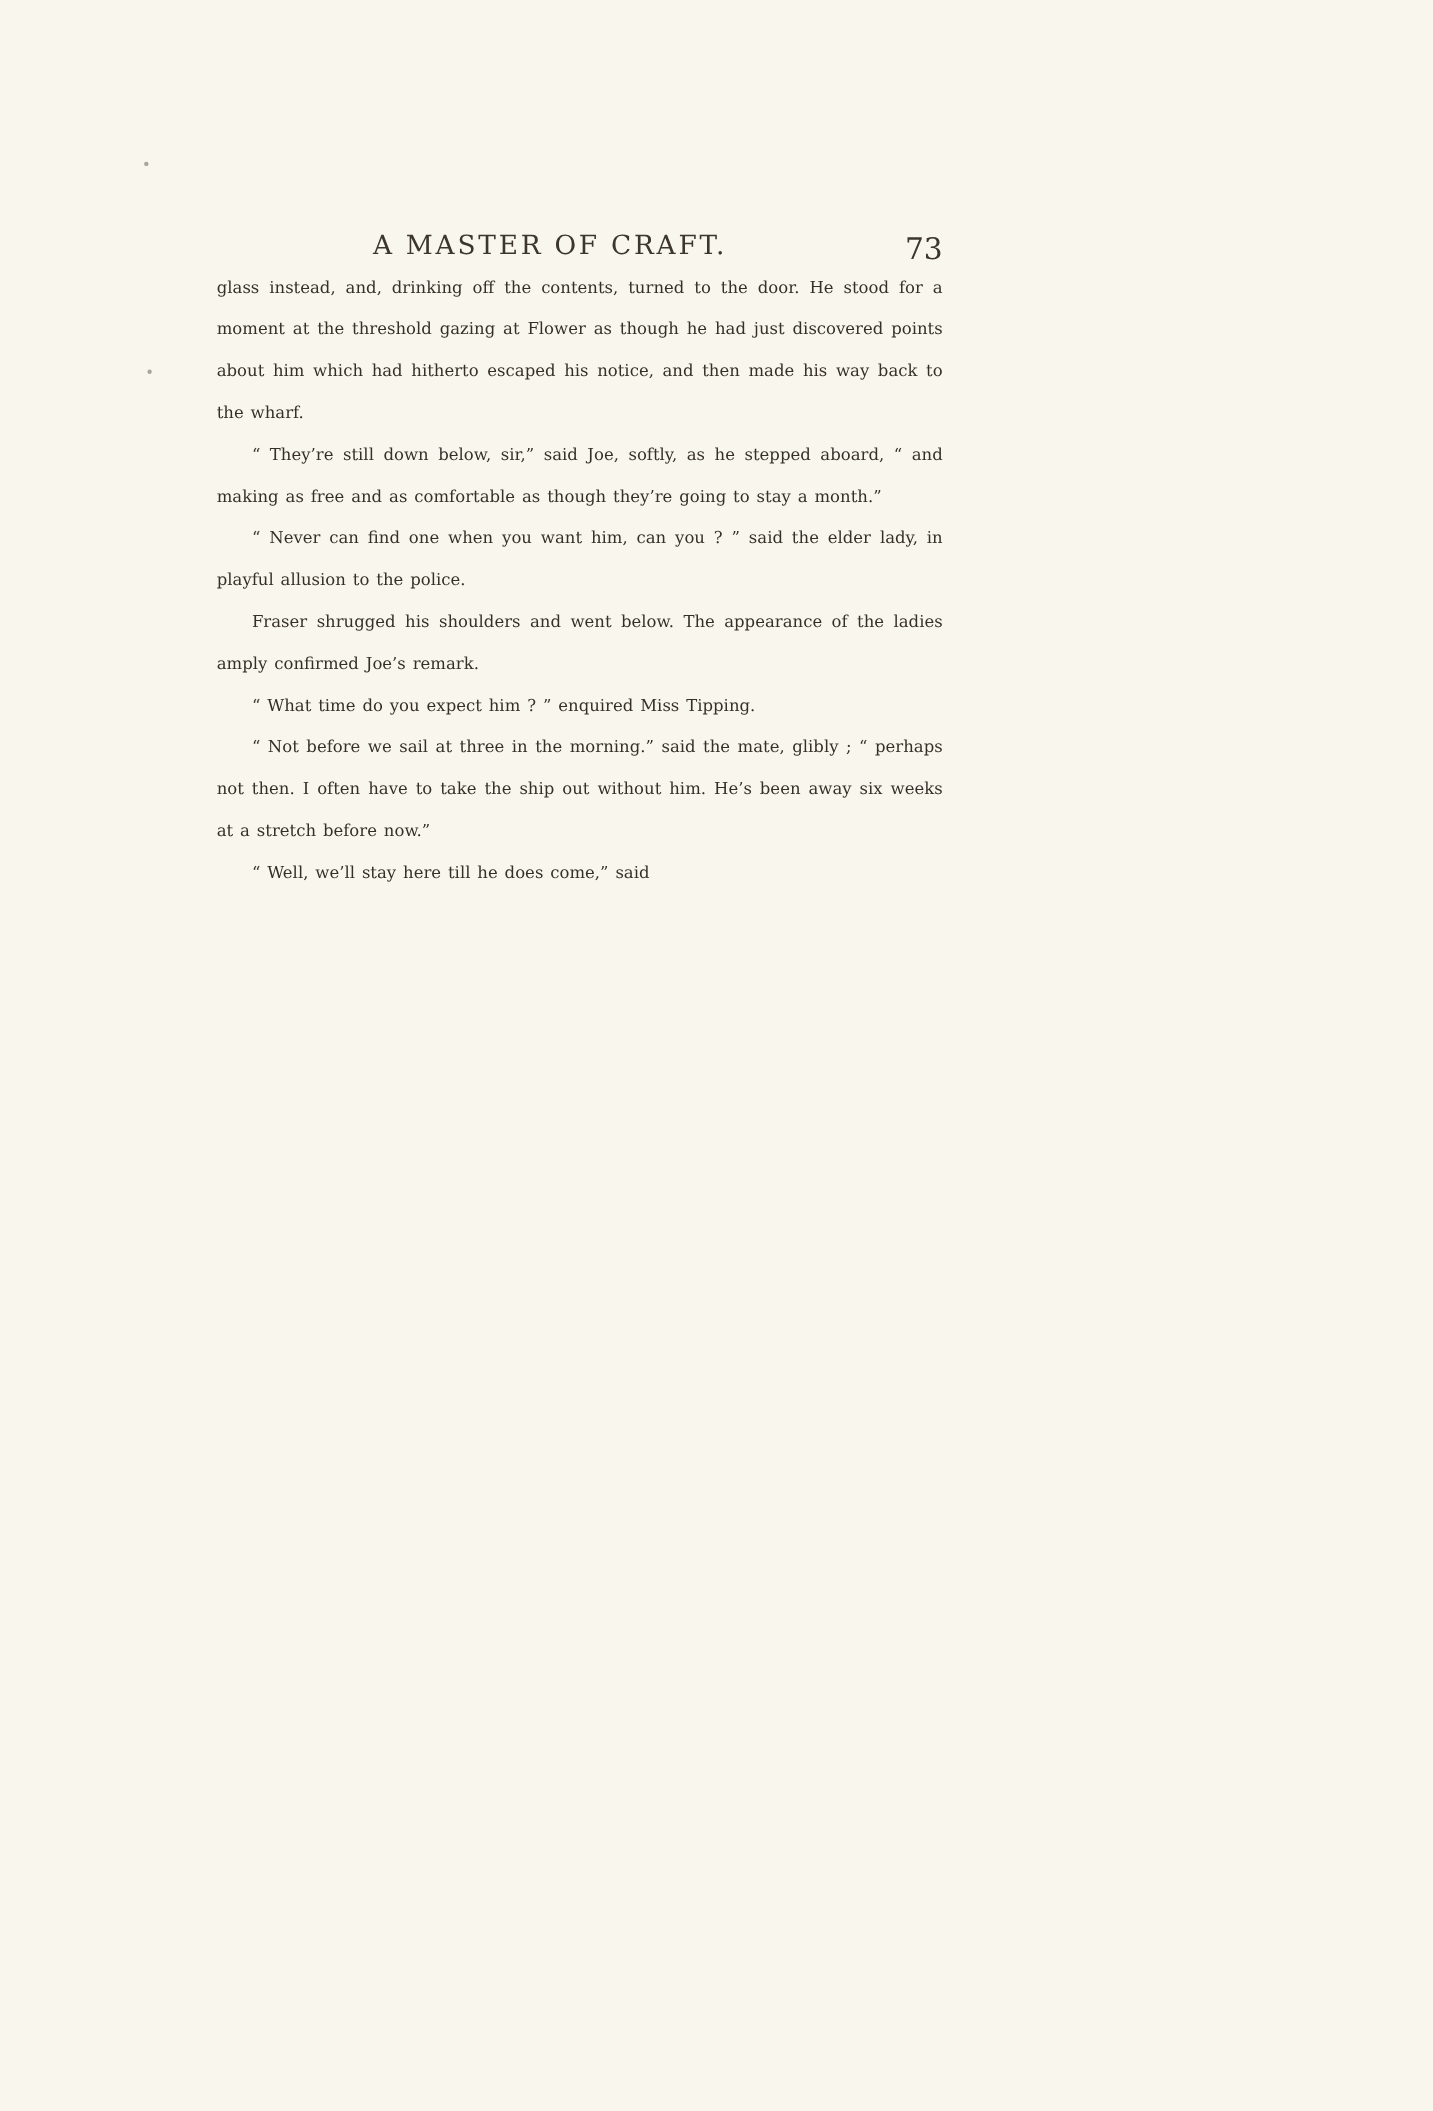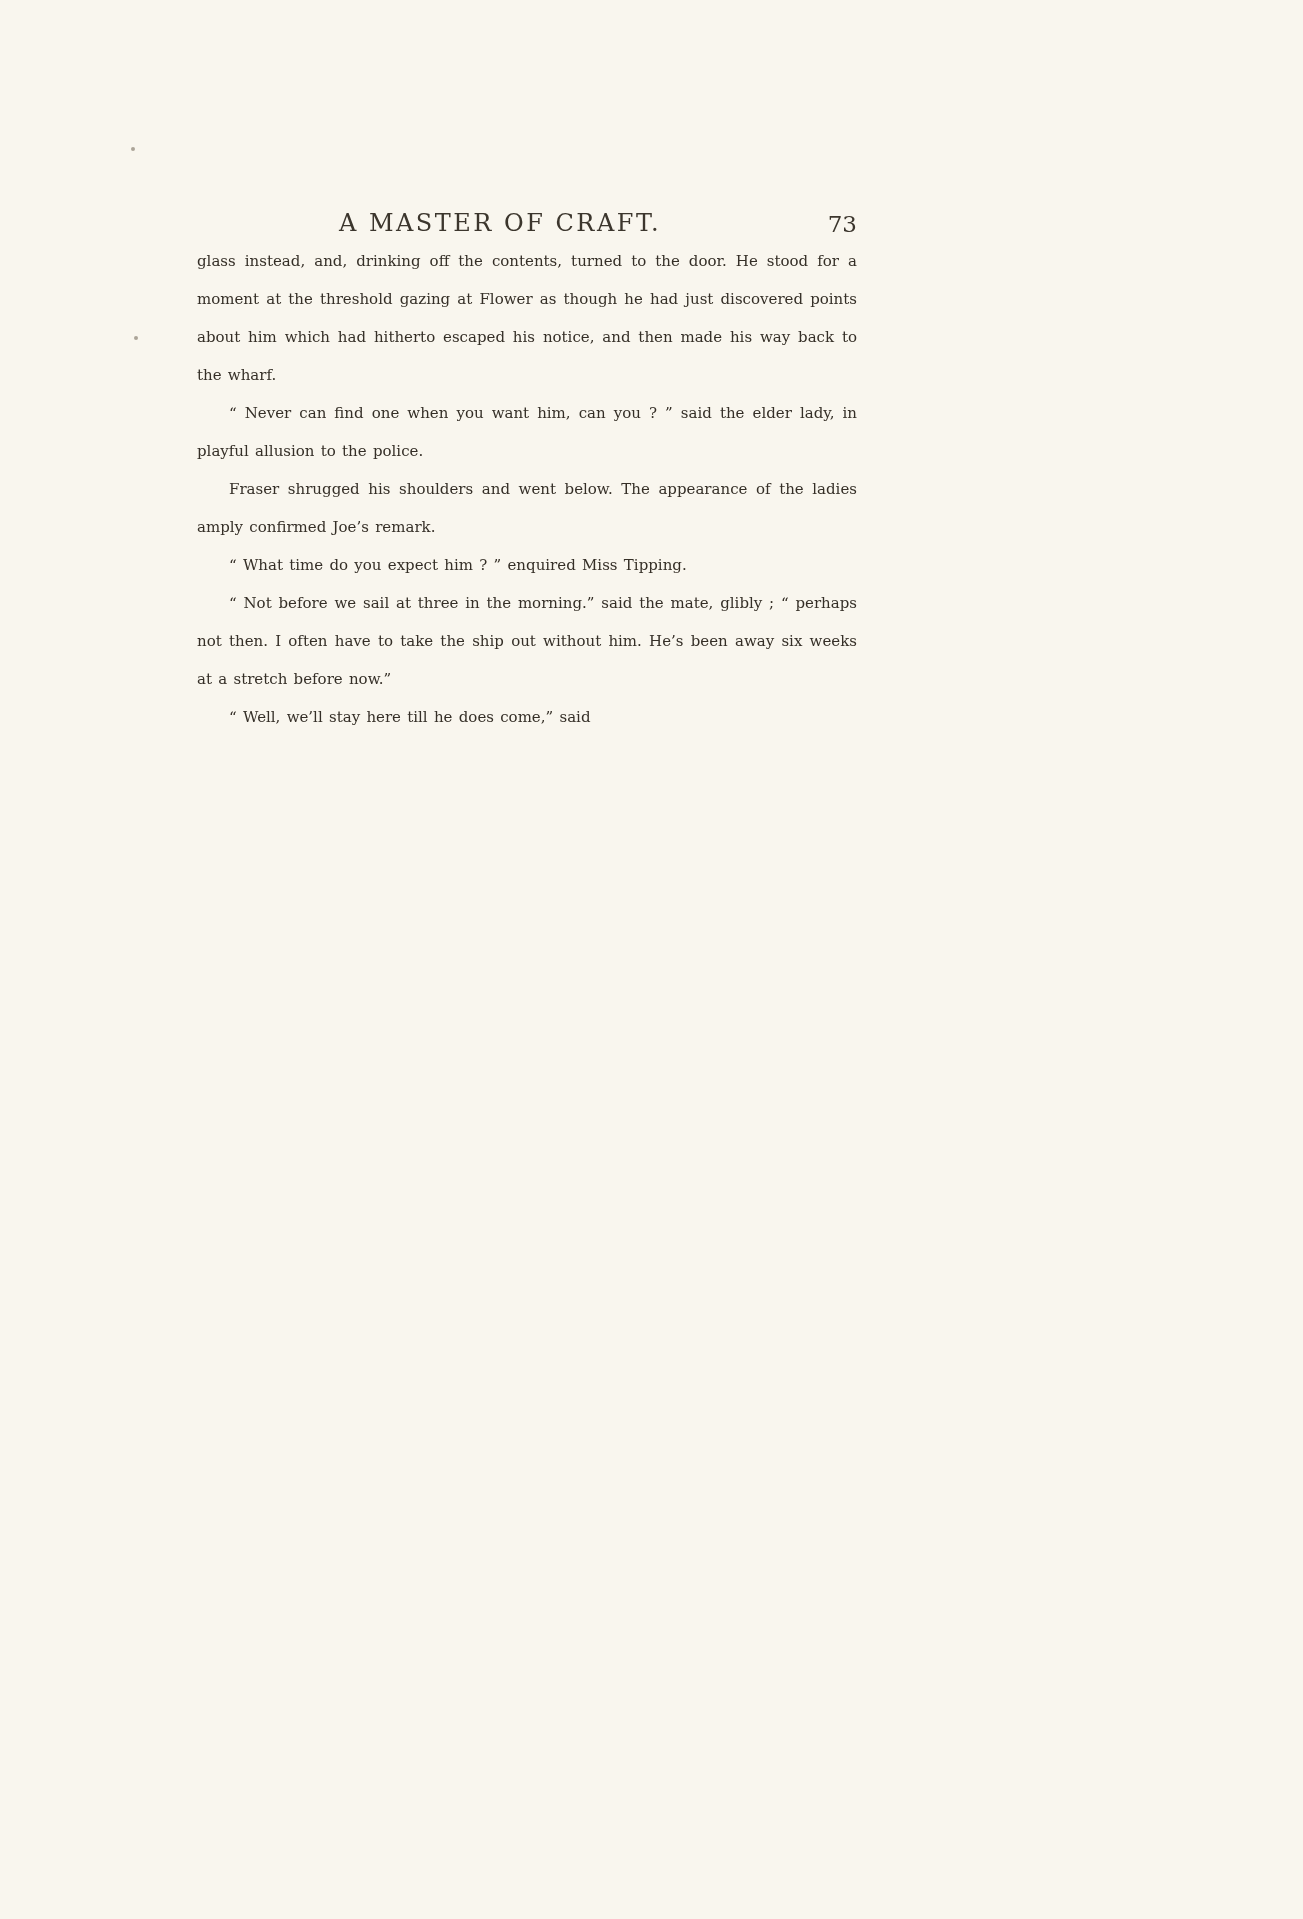--- a/index.html
+++ b/index.html
@@ -34,21 +34,21 @@
     text-align: center;
     font-size: 24px;
     letter-spacing: 2.5px;
     color: #3c362d;
     white-space: nowrap;
   }
   .page-number {
     position: absolute;
     right: 8px;
     top: 2px;
-    font-size: 23px;
+    font-size: 27px;
     color: #3c362d;
   }
   .text-block {
     position: absolute;
     top: 242px;
     left: 197px;
     width: 660px;
   }
   .para {
     margin: 0;
@@ -81,20 +81,21 @@
   <div class="speck speck-1"></div>
   <div class="speck speck-2"></div>
 
   <div class="running-header">
     <div class="running-title">A MASTER OF CRAFT.</div>
     <div class="page-number">73</div>
   </div>
 
   <div class="text-block">
     <p class="para no-indent">glass instead, and, drinking off the contents, turned to the door.  He stood for a moment at the threshold gazing at Flower as though he had just discovered points about  him which  had hitherto escaped his notice, and then made his way back to the wharf.</p>
+    <p class="para">“ They’re still down below, sir,” said Joe, softly, as he stepped aboard, “ and making as free and as comfortable as though they’re going to stay a month.”</p>
     <p class="para">“ Never can find one when you want him, can you ? ” said the elder lady, in playful allusion to the police.</p>
     <p class="para">Fraser shrugged his shoulders and went below. The appearance of the ladies amply confirmed Joe’s remark.</p>
     <p class="para">“ What time do you expect him ? ” enquired Miss Tipping.</p>
     <p class="para">“ Not before we sail at three in the morning.” said the mate, glibly ; “ perhaps not then.  I often have to take the ship out without him.  He’s been away six weeks at a stretch before now.”</p>
     <p class="para">“ Well, we’ll stay here till he does come,” said</p>
   </div>
 
 </div>
 
 </body></html>

